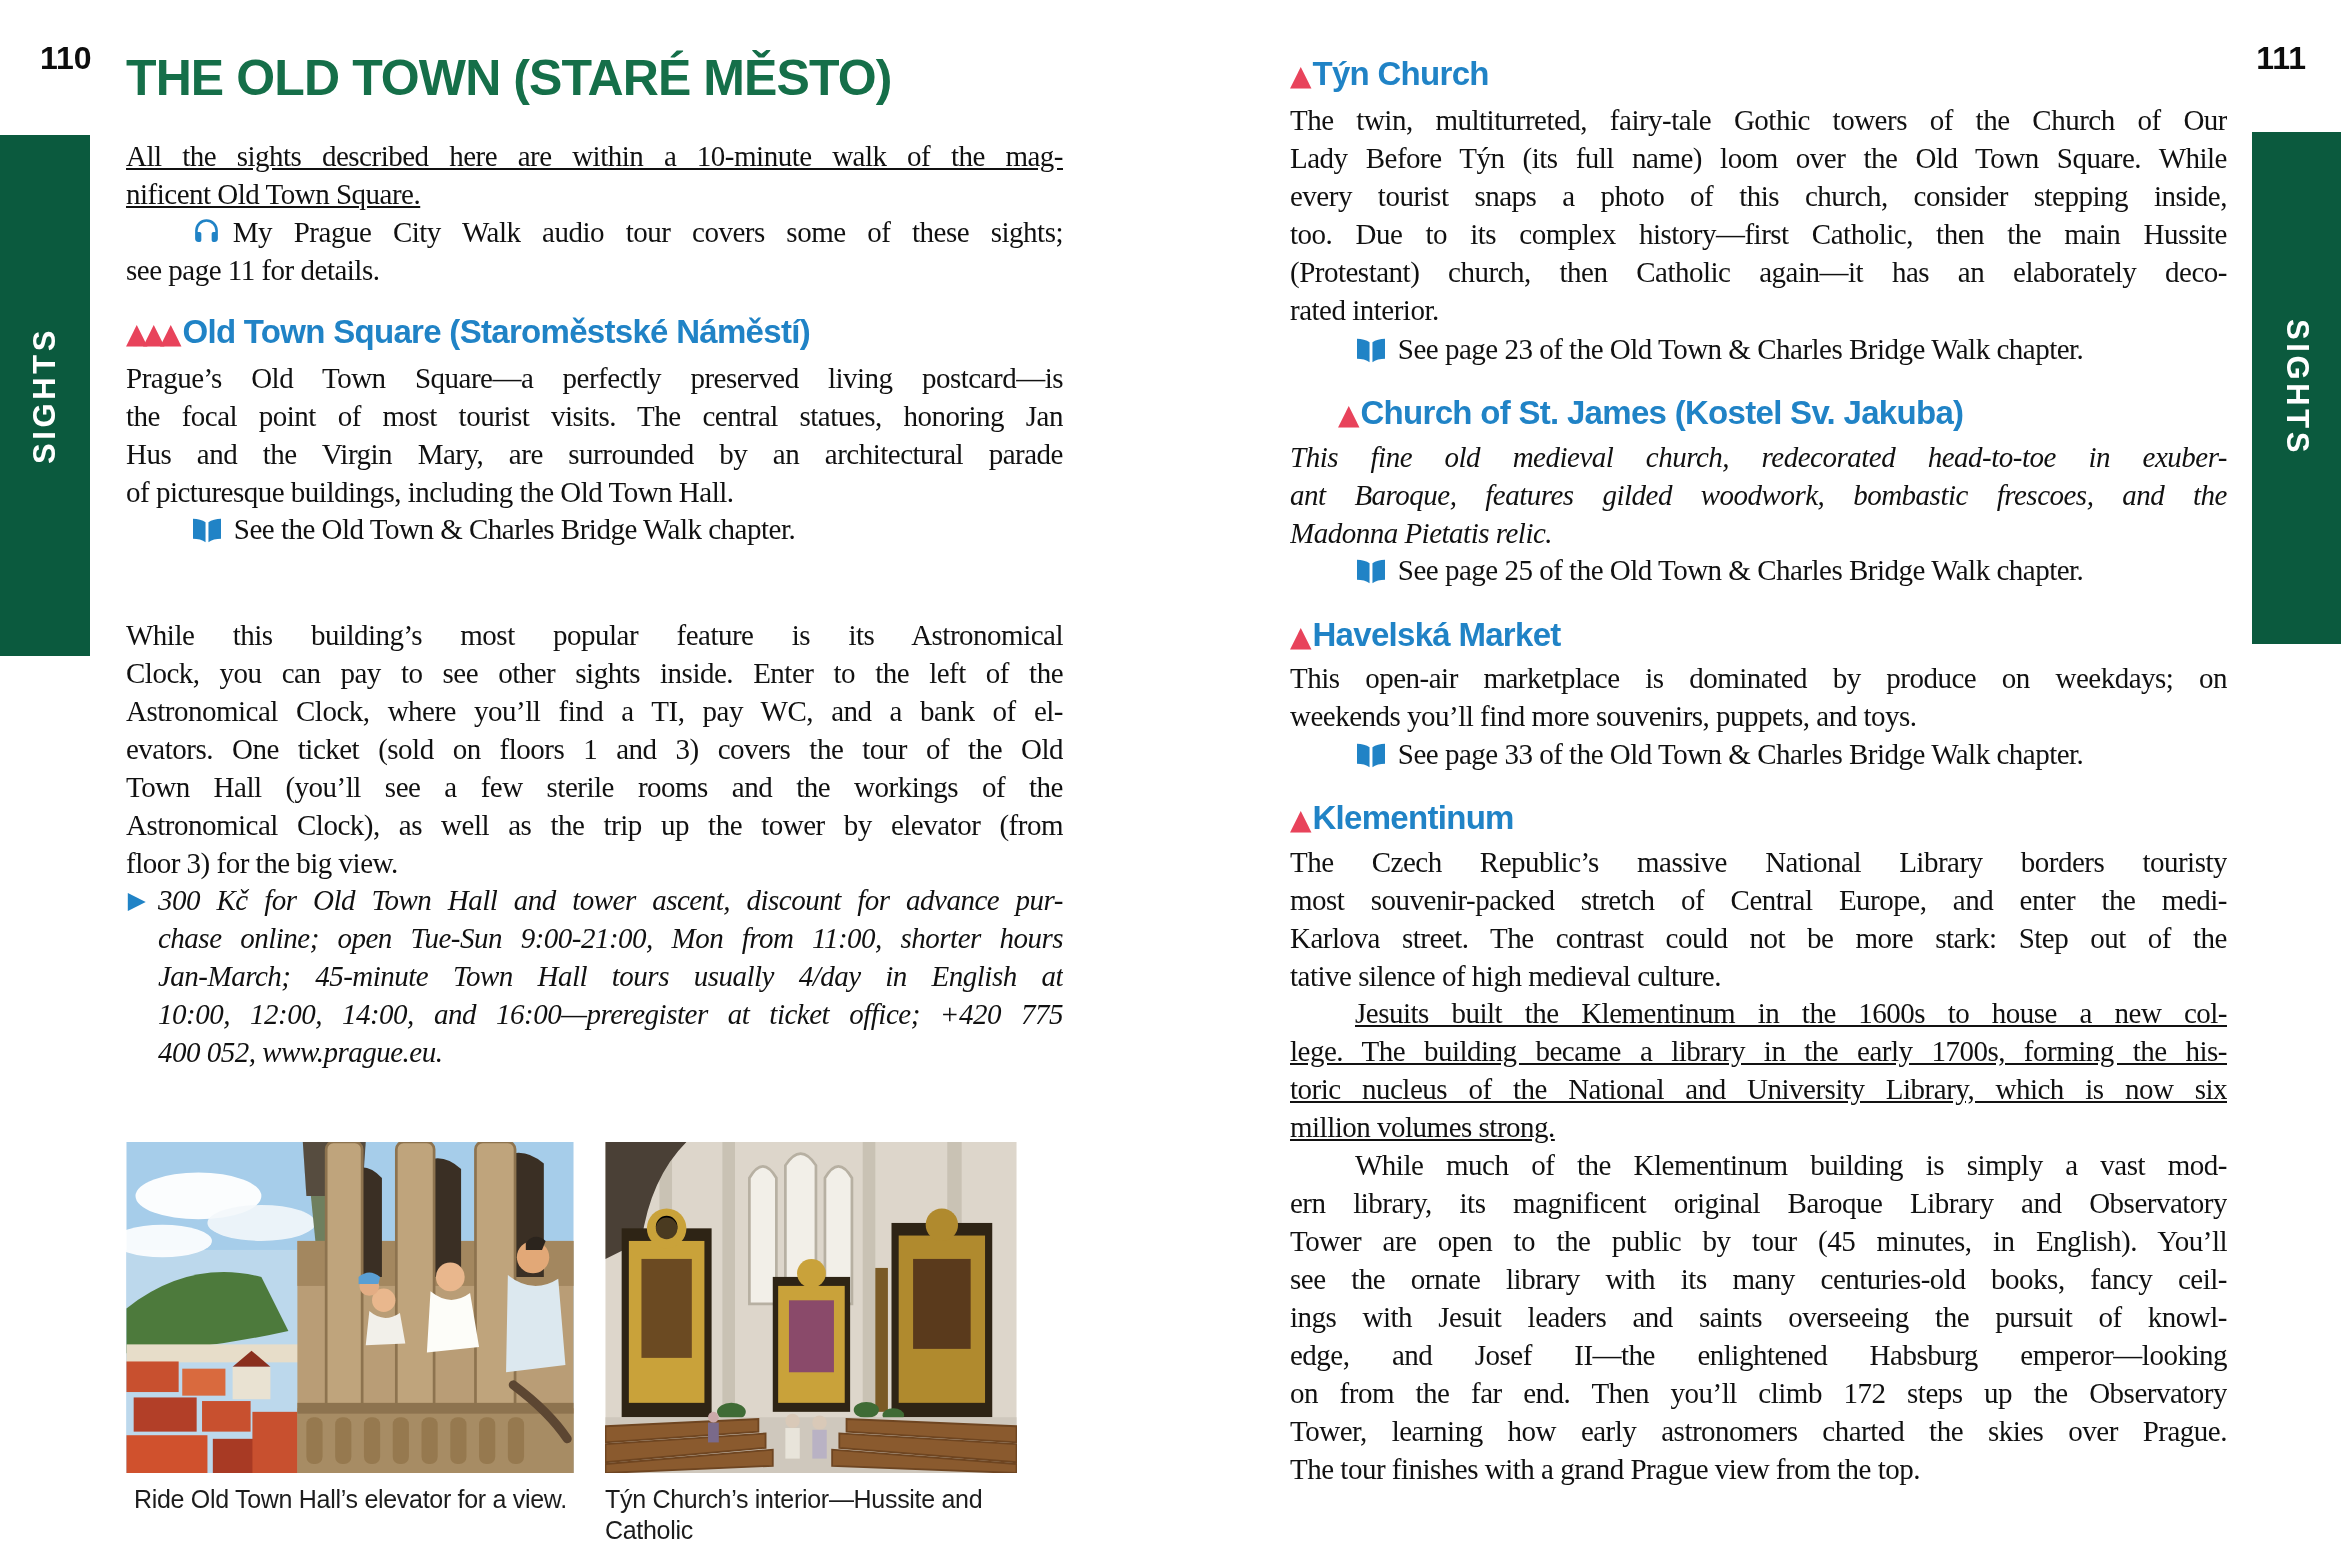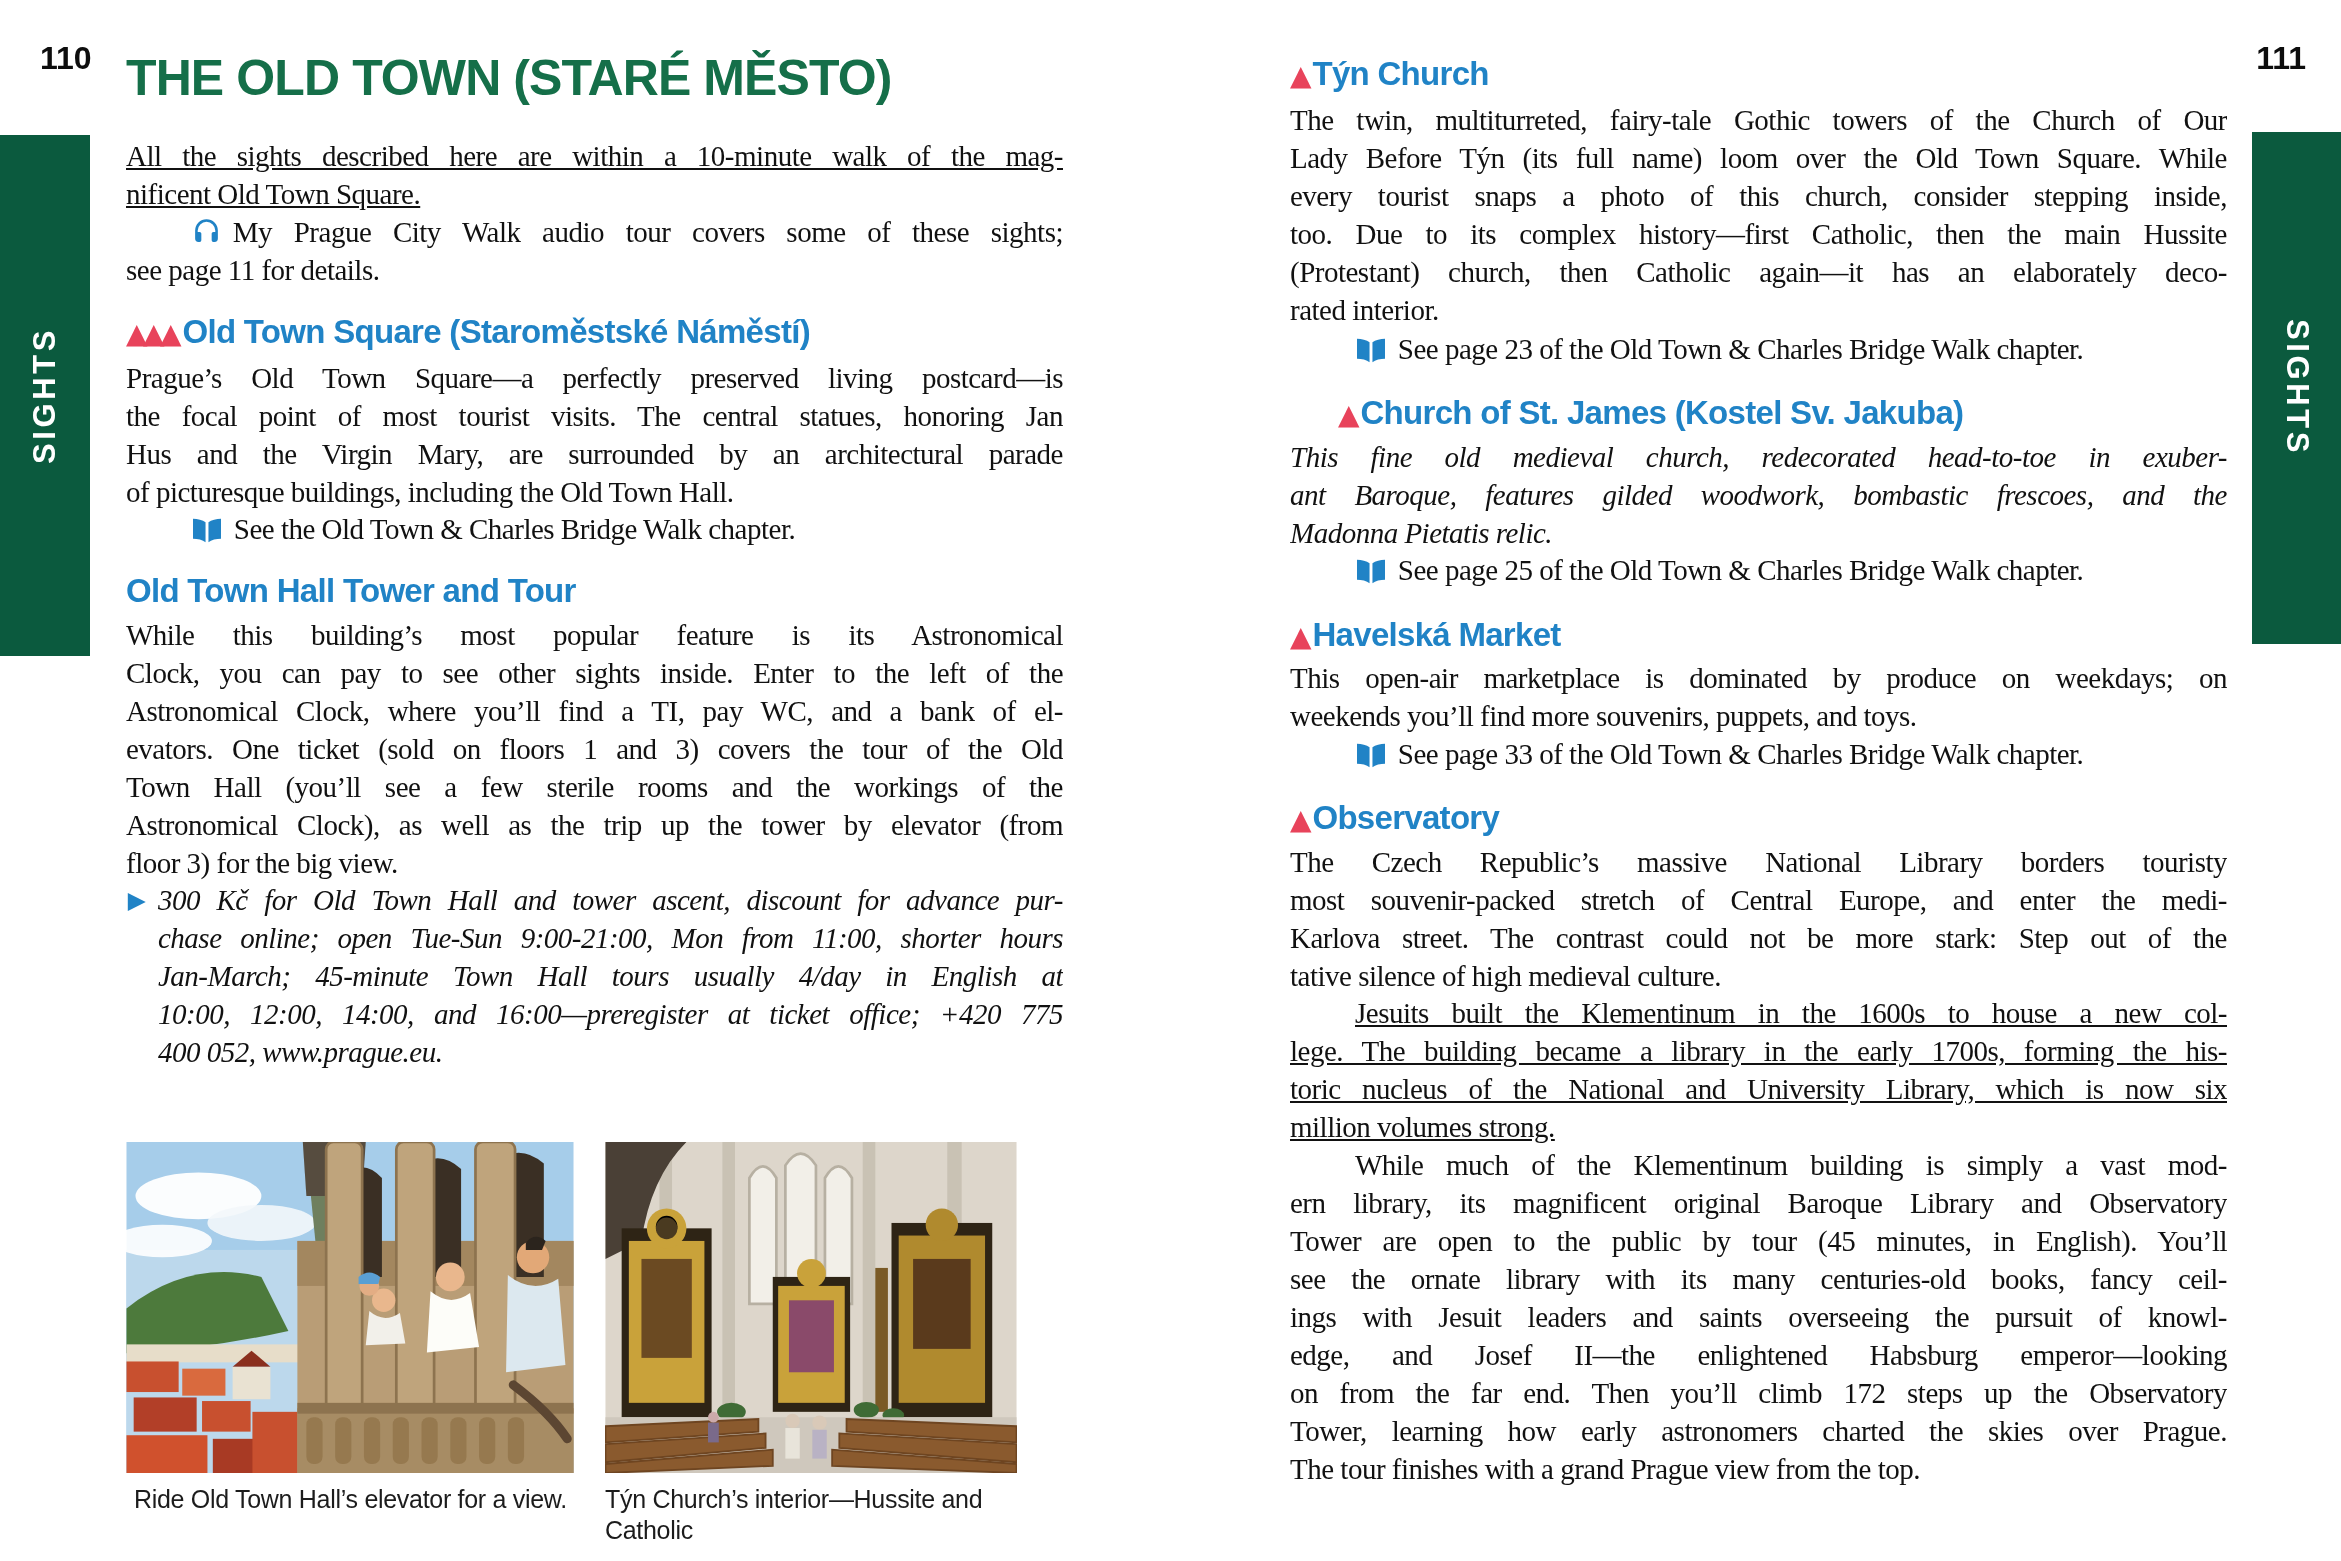--- a/index.html
+++ b/index.html
@@ -90,23 +90,20 @@
         <div class="line">the focal point of most tourist visits. The central statues, honoring Jan</div>
         <div class="line">Hus and the Virgin Mary, are surrounded by an architectural parade</div>
         <div class="line last">of picturesque buildings, including the Old Town Hall.</div>
       </div>
     <div class="refline" style="top:510px;">
       <svg class="icon-blue" width="32" height="27" viewBox="0 0 24 20">
           <path d="M1.5 1.2c3.4 0 7.3.9 9.4 2.7v14.9C8.8 17 4.9 16.2 1.5 16.2zM22.5 1.2c-3.4 0-7.3.9-9.4 2.7v14.9c2.1-1.8 6-2.6 9.4-2.6z"></path>
         </svg><span>See the Old Town &amp; Charles Bridge Walk chapter.</span>
     </div>
 
-    <div class="shead" style="top:569px;">
-      <span>Old Town Hall Tower and Tour</span>
-    </div>
     <div class="para" style="top:616px;">
         <div class="line">While this building’s most popular feature is its Astronomical</div>
         <div class="line">Clock, you can pay to see other sights inside. Enter to the left of the</div>
         <div class="line">Astronomical Clock, where you’ll find a TI, pay WC, and a bank of el-</div>
         <div class="line">evators. One ticket (sold on floors 1 and 3) covers the tour of the Old</div>
         <div class="line">Town Hall (you’ll see a few sterile rooms and the workings of the</div>
         <div class="line">Astronomical Clock), as well as the trip up the tower by elevator (from</div>
         <div class="line last">floor 3) for the big view.</div>
       </div>
 
@@ -287,21 +284,21 @@
         <div class="line">This open-air marketplace is dominated by produce on weekdays; on</div>
         <div class="line last">weekends you’ll find more souvenirs, puppets, and toys.</div>
       </div>
     <div class="refline" style="top:735px;">
       <svg class="icon-blue" width="32" height="27" viewBox="0 0 24 20">
           <path d="M1.5 1.2c3.4 0 7.3.9 9.4 2.7v14.9C8.8 17 4.9 16.2 1.5 16.2zM22.5 1.2c-3.4 0-7.3.9-9.4 2.7v14.9c2.1-1.8 6-2.6 9.4-2.6z"></path>
         </svg><span>See page 33 of the Old Town &amp; Charles Bridge Walk chapter.</span>
     </div>
 
     <div class="shead" style="top:796px;">
-      <span class="tri">▲</span><span>Observatory</span>
+      <span class="tri">▲</span><span>Klementinum</span>
     </div>
     <div class="para" style="top:843px;">
         <div class="line">The Czech Republic’s massive National Library borders touristy</div>
         <div class="line">most souvenir-packed stretch of Central Europe, and enter the medi-</div>
         <div class="line">Karlova street. The contrast could not be more stark: Step out of the</div>
         <div class="line last">tative silence of high medieval culture.</div>
       </div>
     <div class="para pindent" style="top:994px;text-decoration:underline;">
         <div class="line">Jesuits built the Klementinum in the 1600s to house a new col-</div>
         <div class="line">lege. The building became a library in the early 1700s, forming the his-</div>

